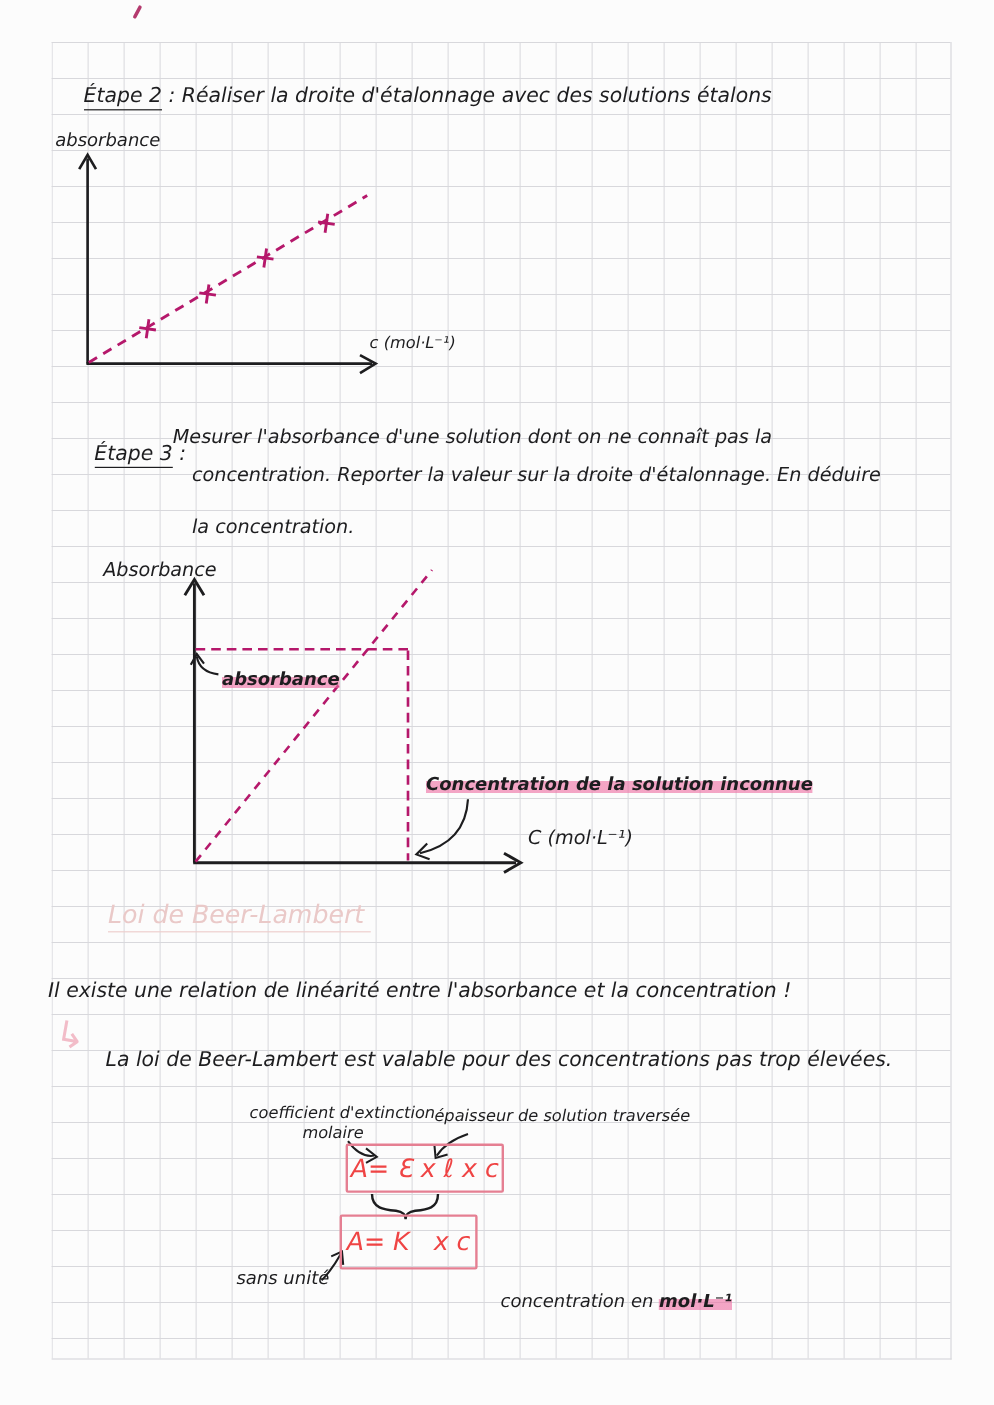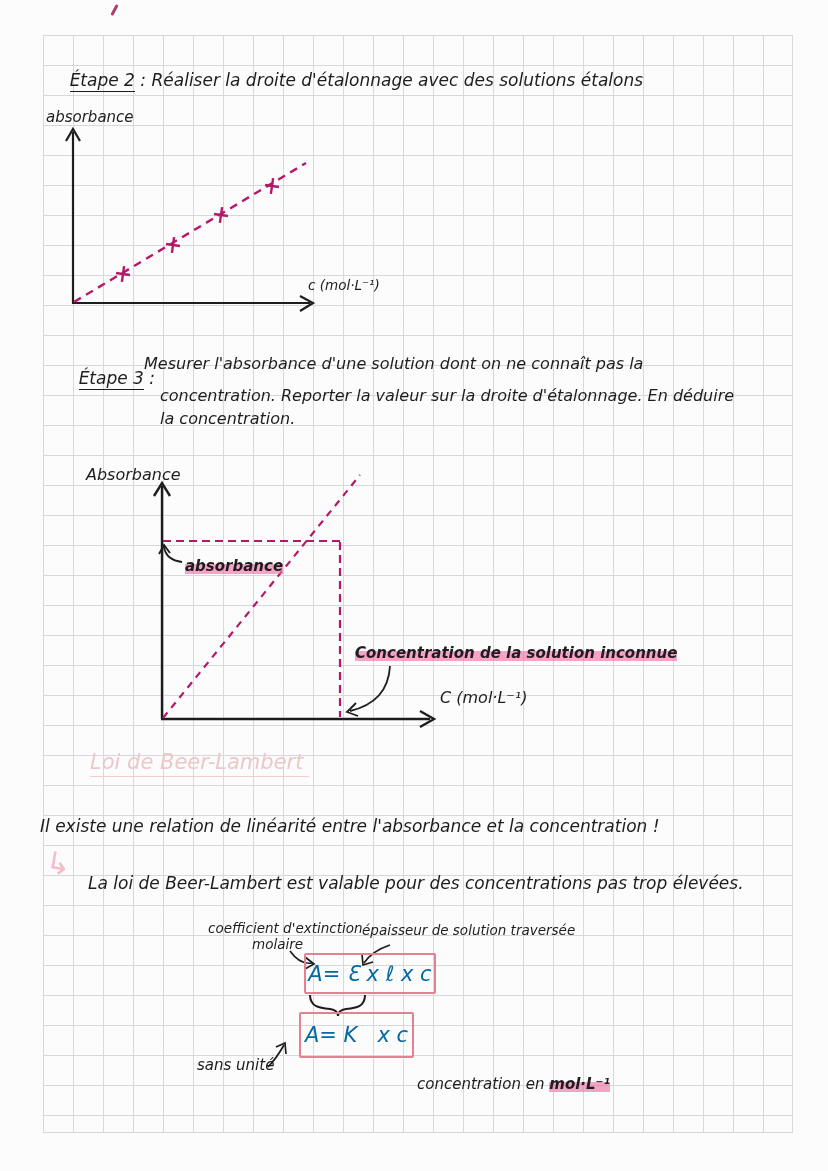--- a/index.html
+++ b/index.html
@@ -34,21 +34,21 @@
   .flourish {
     position:absolute; left:46px; top:846px; font-size:30px;
     color:#f2bcc8; transform:rotate(10deg); font-style:italic;
   }
   .hl { background:linear-gradient(transparent 40%, rgba(238,111,163,0.62) 40%, rgba(238,111,163,0.62) 92%, transparent 92%); }
   .note-pink { color:#1d1d1f; font-weight:bold; }
   .small-label { font-size:13.5px; }
   .eq-box {
     position:absolute; border:2px solid #e57f92; border-radius:2px;
     display:flex; align-items:center; justify-content:center;
-    font-style:italic; color:#0369a1; background:transparent;margin-left:16px;
+    font-style:italic; color:#ef4444; background:transparent;
   }
   .eq-text { font-size:21px; white-space:pre; }
 </style>
 </head>
 <body>
 
 <div class="page">
 
   <div class="grid"></div>
 
@@ -87,21 +87,21 @@
         </g>
     </g>
     <text x="270" y="190" font-size="13.5" font-style="italic" fill="#1d1d1f">c (mol·L⁻¹)</text>
   </svg>
 
   <div class="hw heading" style="left:57px; top:348px;">
     <span class="step-label">Étape 3</span><span> : </span>
   </div>
   <div class="hw bodytext" style="left:144px; top:348px;">Mesurer l'absorbance d'une solution dont on ne connaît pas la</div>
   <div class="hw bodytext" style="left:160px; top:380px;">concentration. Reporter la valeur sur la droite d'étalonnage. En déduire</div>
-  <div class="hw bodytext" style="left:160px; top:403px;text-align:right;">la concentration.</div>
+  <div class="hw bodytext" style="left:160px; top:423px;text-align:right;">la concentration.</div>
 
   <svg style="left:78px; top:458px;" width="580" height="285" viewBox="0 0 580 285">
     <text x="8" y="22" font-size="16" font-style="italic" fill="#1d1d1f">Absorbance</text>
 
     <line x1="84" y1="28" x2="84" y2="261" stroke="#1d1d1f" stroke-width="2.4"></line>
     <path d="M76,38 L84,25 L92,38" fill="none" stroke="#1d1d1f" stroke-width="2.4"></path>
     <line x1="83" y1="261" x2="352" y2="261" stroke="#1d1d1f" stroke-width="2.4"></line>
     <path d="M342,253 L356,261 L342,269" fill="none" stroke="#1d1d1f" stroke-width="2.4"></path>
 
     <line x1="85" y1="260" x2="282" y2="17" stroke="#b5186b" stroke-width="2.2" stroke-dasharray="7 6"></line>

